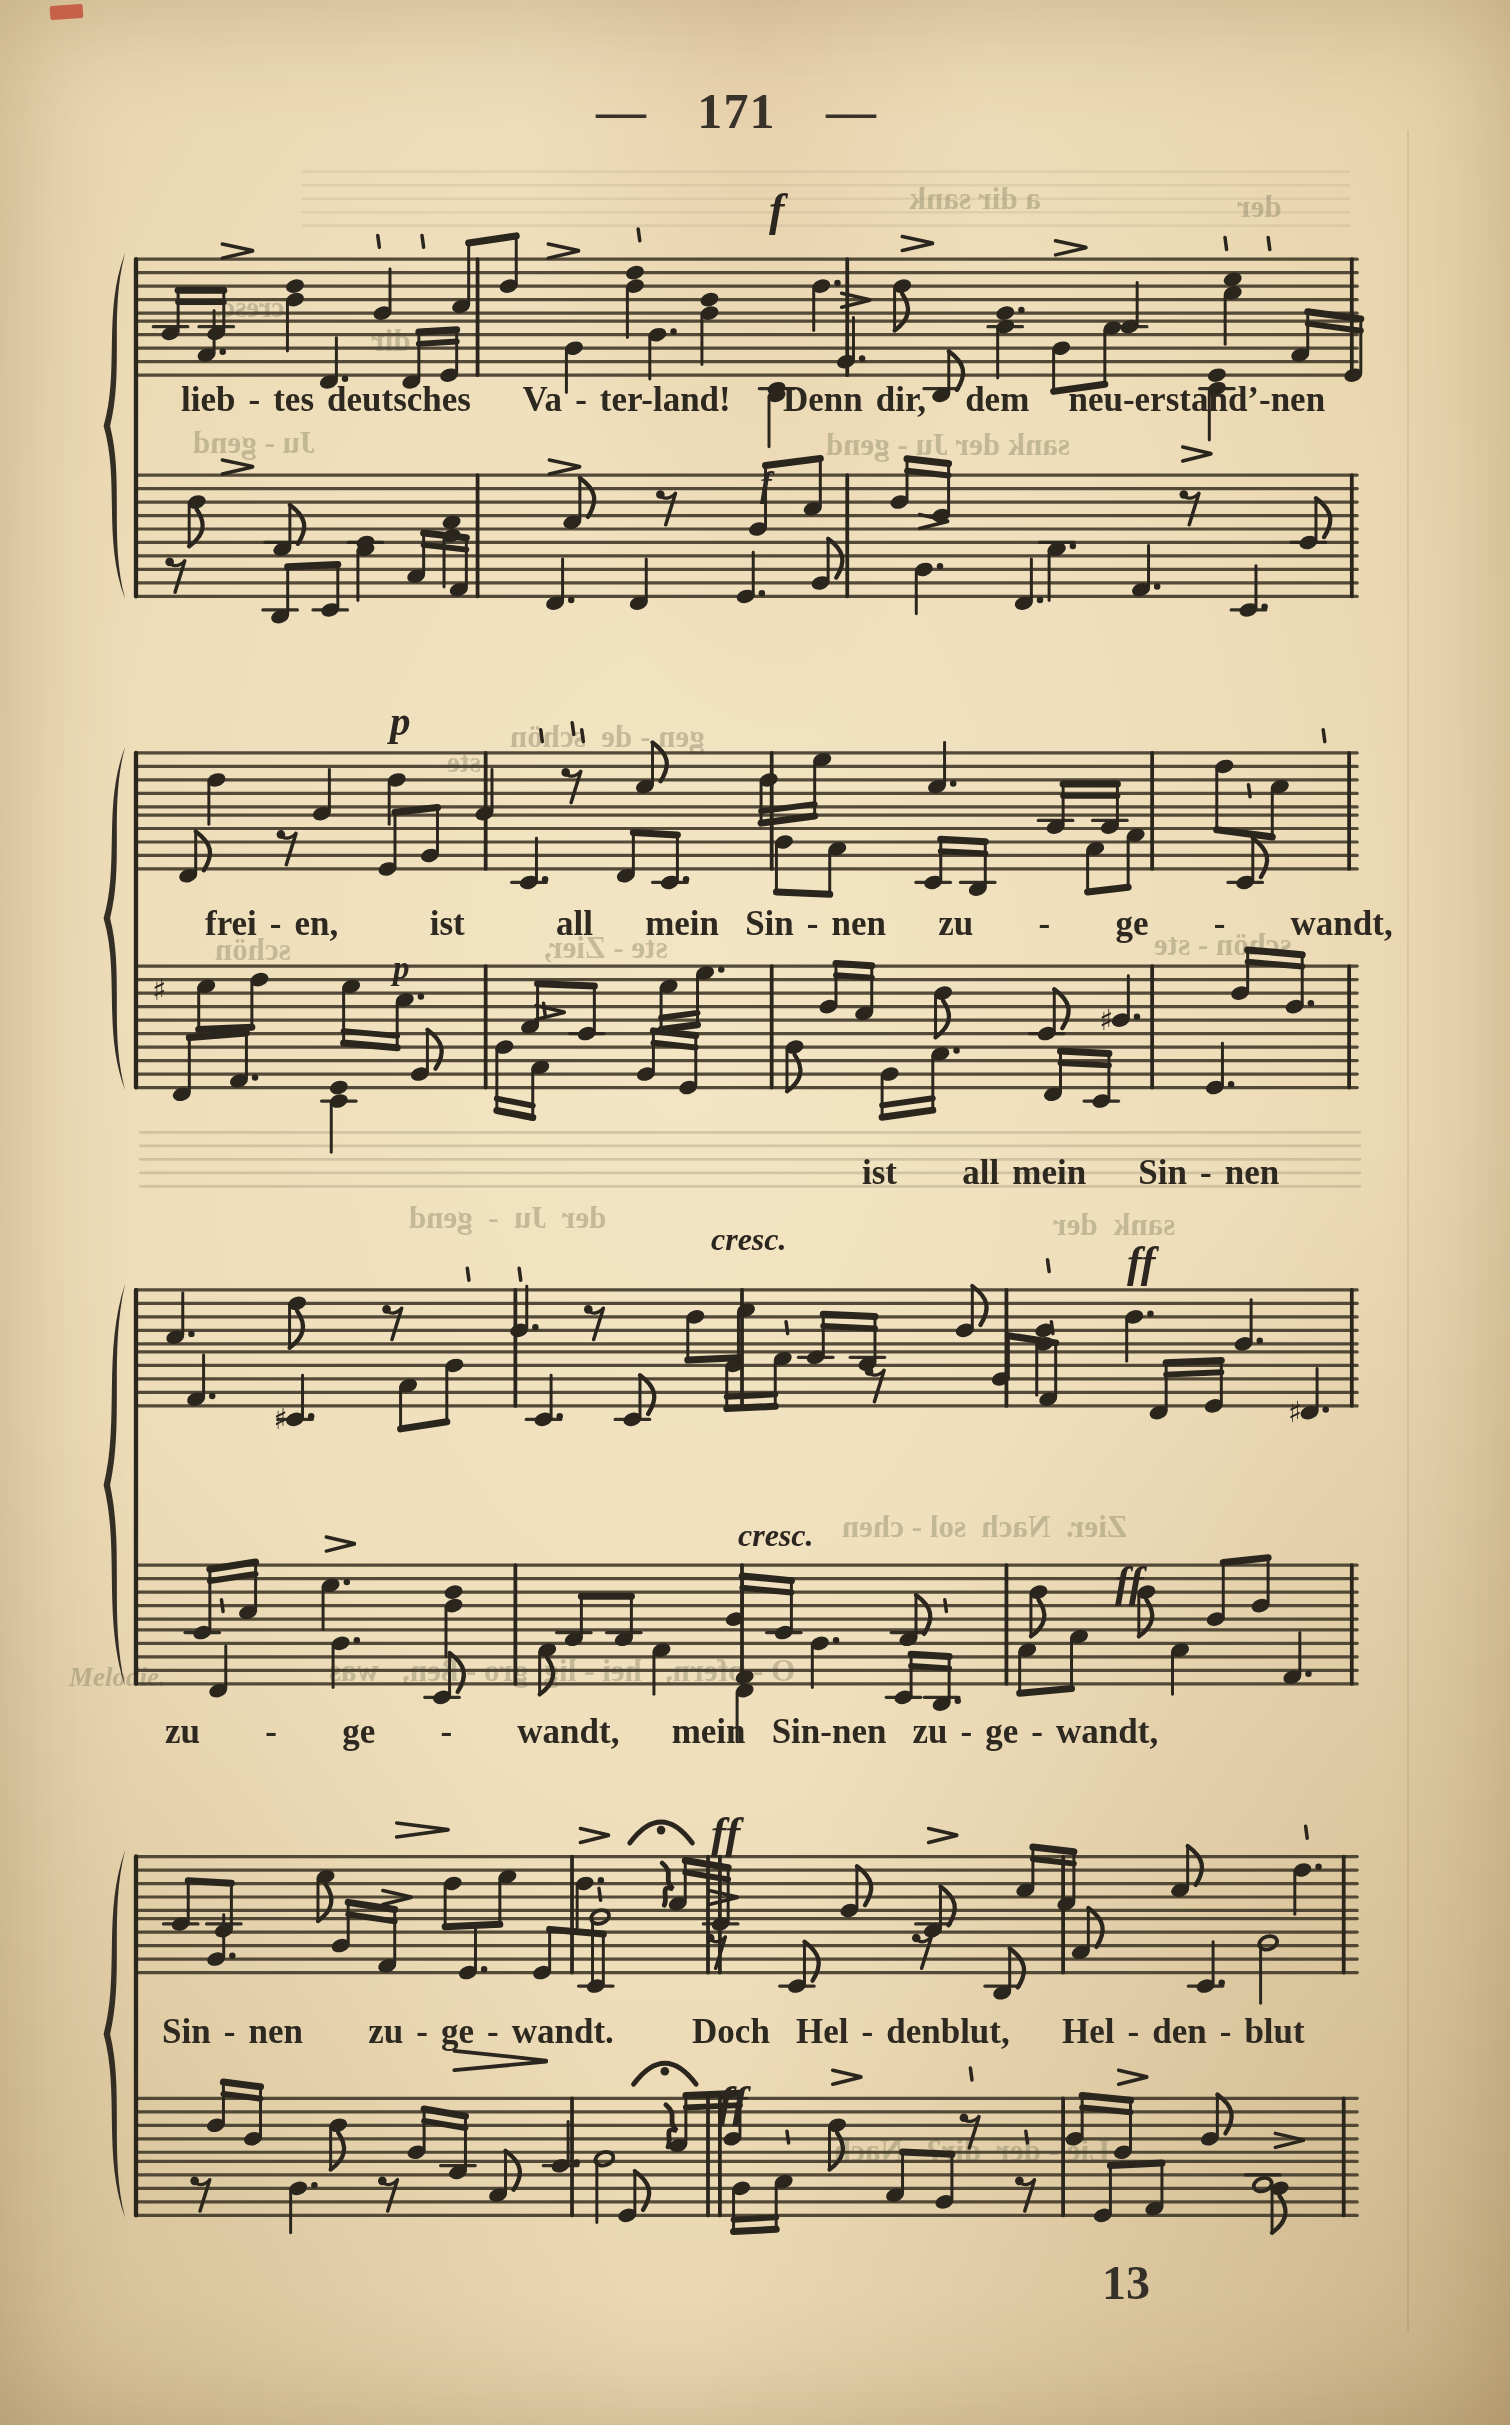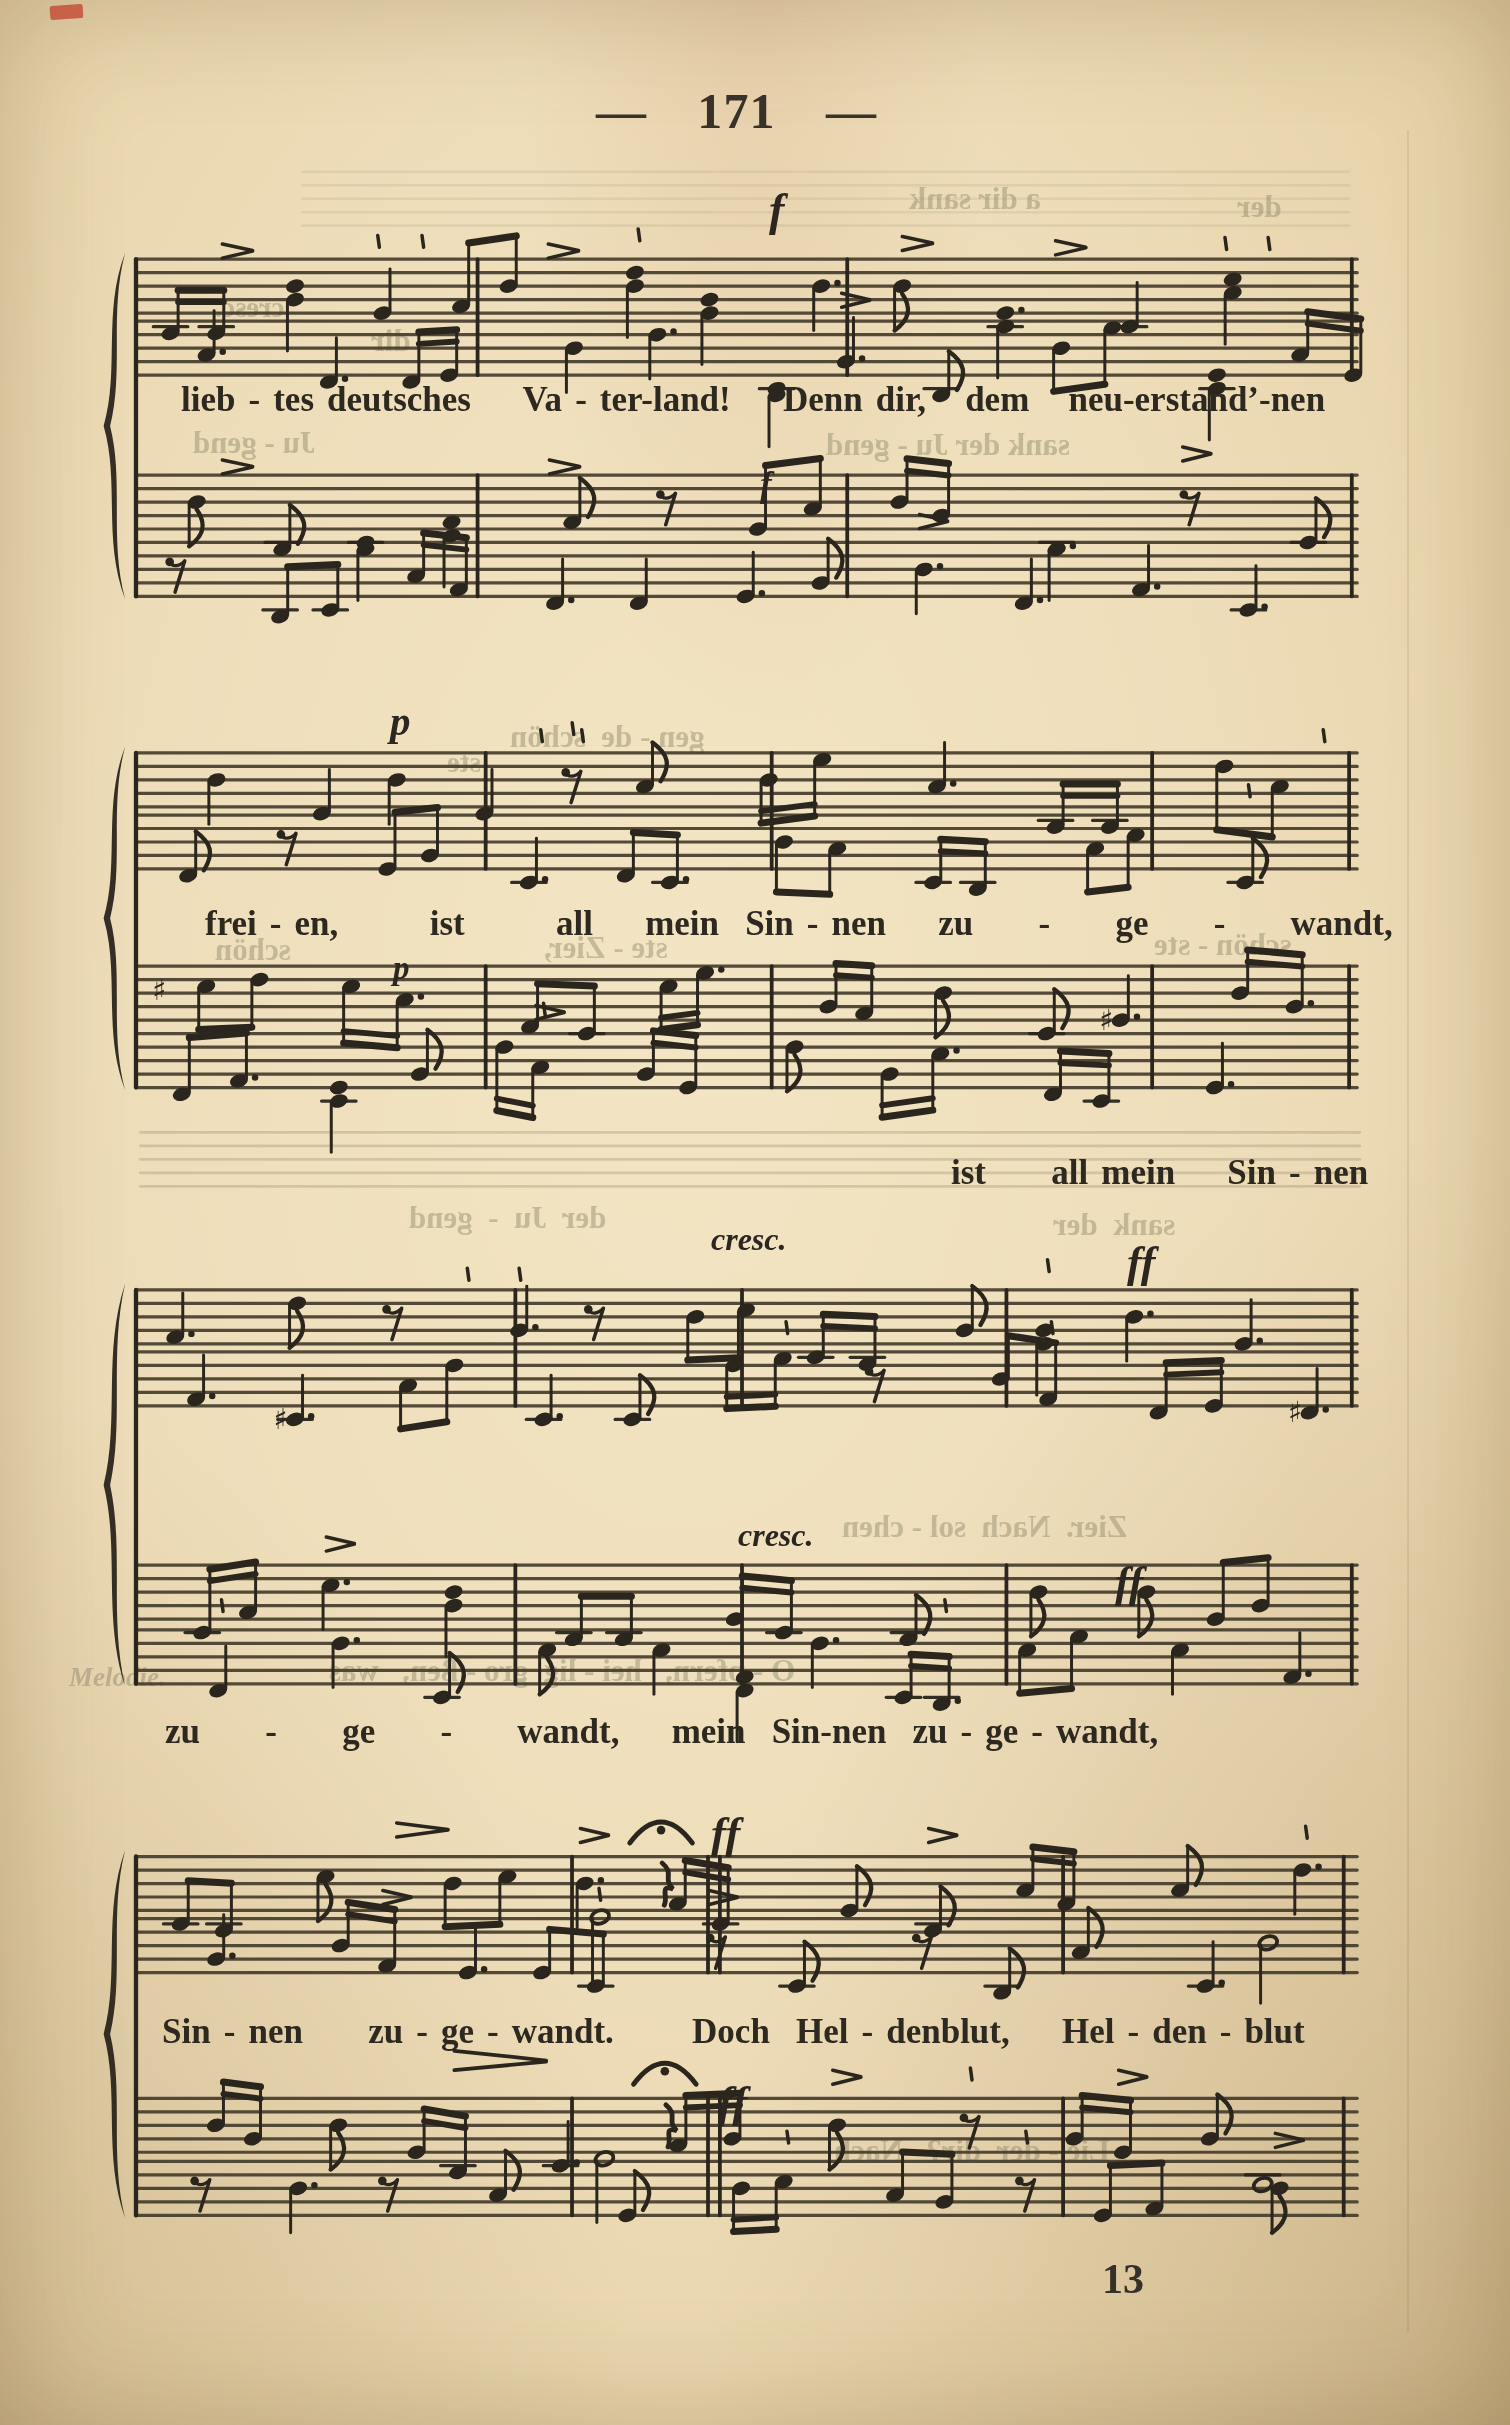--- a/index.html
+++ b/index.html
@@ -15,21 +15,21 @@
   }
   svg.score{position:absolute;left:0;top:0;z-index:2;}
   .txt{position:absolute;z-index:3;color:#2d271e;white-space:pre;}
   .header{
     position:absolute;left:596px;top:82px;width:281px;z-index:3;
     display:flex;justify-content:space-between;align-items:center;
     font-weight:bold;font-size:50px;color:#39322a;letter-spacing:1.1px;
   }
   .lyric{font-weight:bold;font-size:35px;letter-spacing:0px;word-spacing:4.3px;color:#2e2920;}
   .dyn{font-style:italic;font-weight:bold;color:#2b2620;z-index:3;position:absolute;white-space:pre;}
-  .footer-num{position:absolute;font-weight:bold;font-size:42px;color:#36302a;z-index:3;}
+  .footer-num{position:absolute;font-weight:bold;font-size:48px;color:#36302a;z-index:3;}
   .ghost{
     position:absolute;z-index:1;color:rgba(128,124,94,.40);font-weight:bold;
     white-space:pre;transform:scaleX(-1);
   }
   .ghost.noflip{transform:none;color:rgba(120,116,90,.38);font-style:italic;}
   .red-mark{
     position:absolute;left:50px;top:5.4px;width:33px;height:14px;z-index:4;
     background:#c2402e;opacity:.75;border-radius:2.2px;transform:rotate(-4deg);
   }
   .crease{position:absolute;left:1407px;top:130px;width:2.2px;height:2202px;
@@ -947,21 +947,21 @@
     </svg>
 
   <div class="header">
     <span>—</span>
     <span>171</span>
     <span>—</span>
   </div>
 
   <div class="txt lyric" style="left:181px;top:380px">lieb - tes deutsches    Va - ter-land!    Denn dir,   dem   neu-erstand’-nen</div>
   <div class="txt lyric" style="left:205px;top:904px">frei - en,       ist       all    mein  Sin - nen    zu     -     ge     -     wandt,</div>
-  <div class="txt lyric" style="left:951px;top:1153px">ist     all mein    Sin - nen</div>
+  <div class="txt lyric" style="left:862px;top:1153px">ist     all mein    Sin - nen</div>
   <div class="txt lyric" style="left:165px;top:1712px">zu     -     ge     -     wandt,    mein  Sin-nen  zu - ge - wandt,</div>
   <div class="txt lyric" style="left:162px;top:2012px">Sin - nen     zu - ge - wandt.      Doch  Hel - denblut,    Hel - den - blut</div>
 
   <div class="dyn" style="left:769px;top:183px;font-size:46px">f</div>
   <div class="dyn" style="left:760px;top:465px;font-size:35px">f</div>
   <div class="dyn" style="left:390px;top:697px;font-size:41px">p</div>
   <div class="dyn" style="left:393px;top:950px;font-size:33px">p</div>
   <div class="dyn" style="left:711px;top:1221px;font-size:32px">cresc.</div>
   <div class="dyn" style="left:1127px;top:1237px;font-size:44px">ff</div>
   <div class="dyn" style="left:738px;top:1517px;font-size:32px">cresc.</div>

